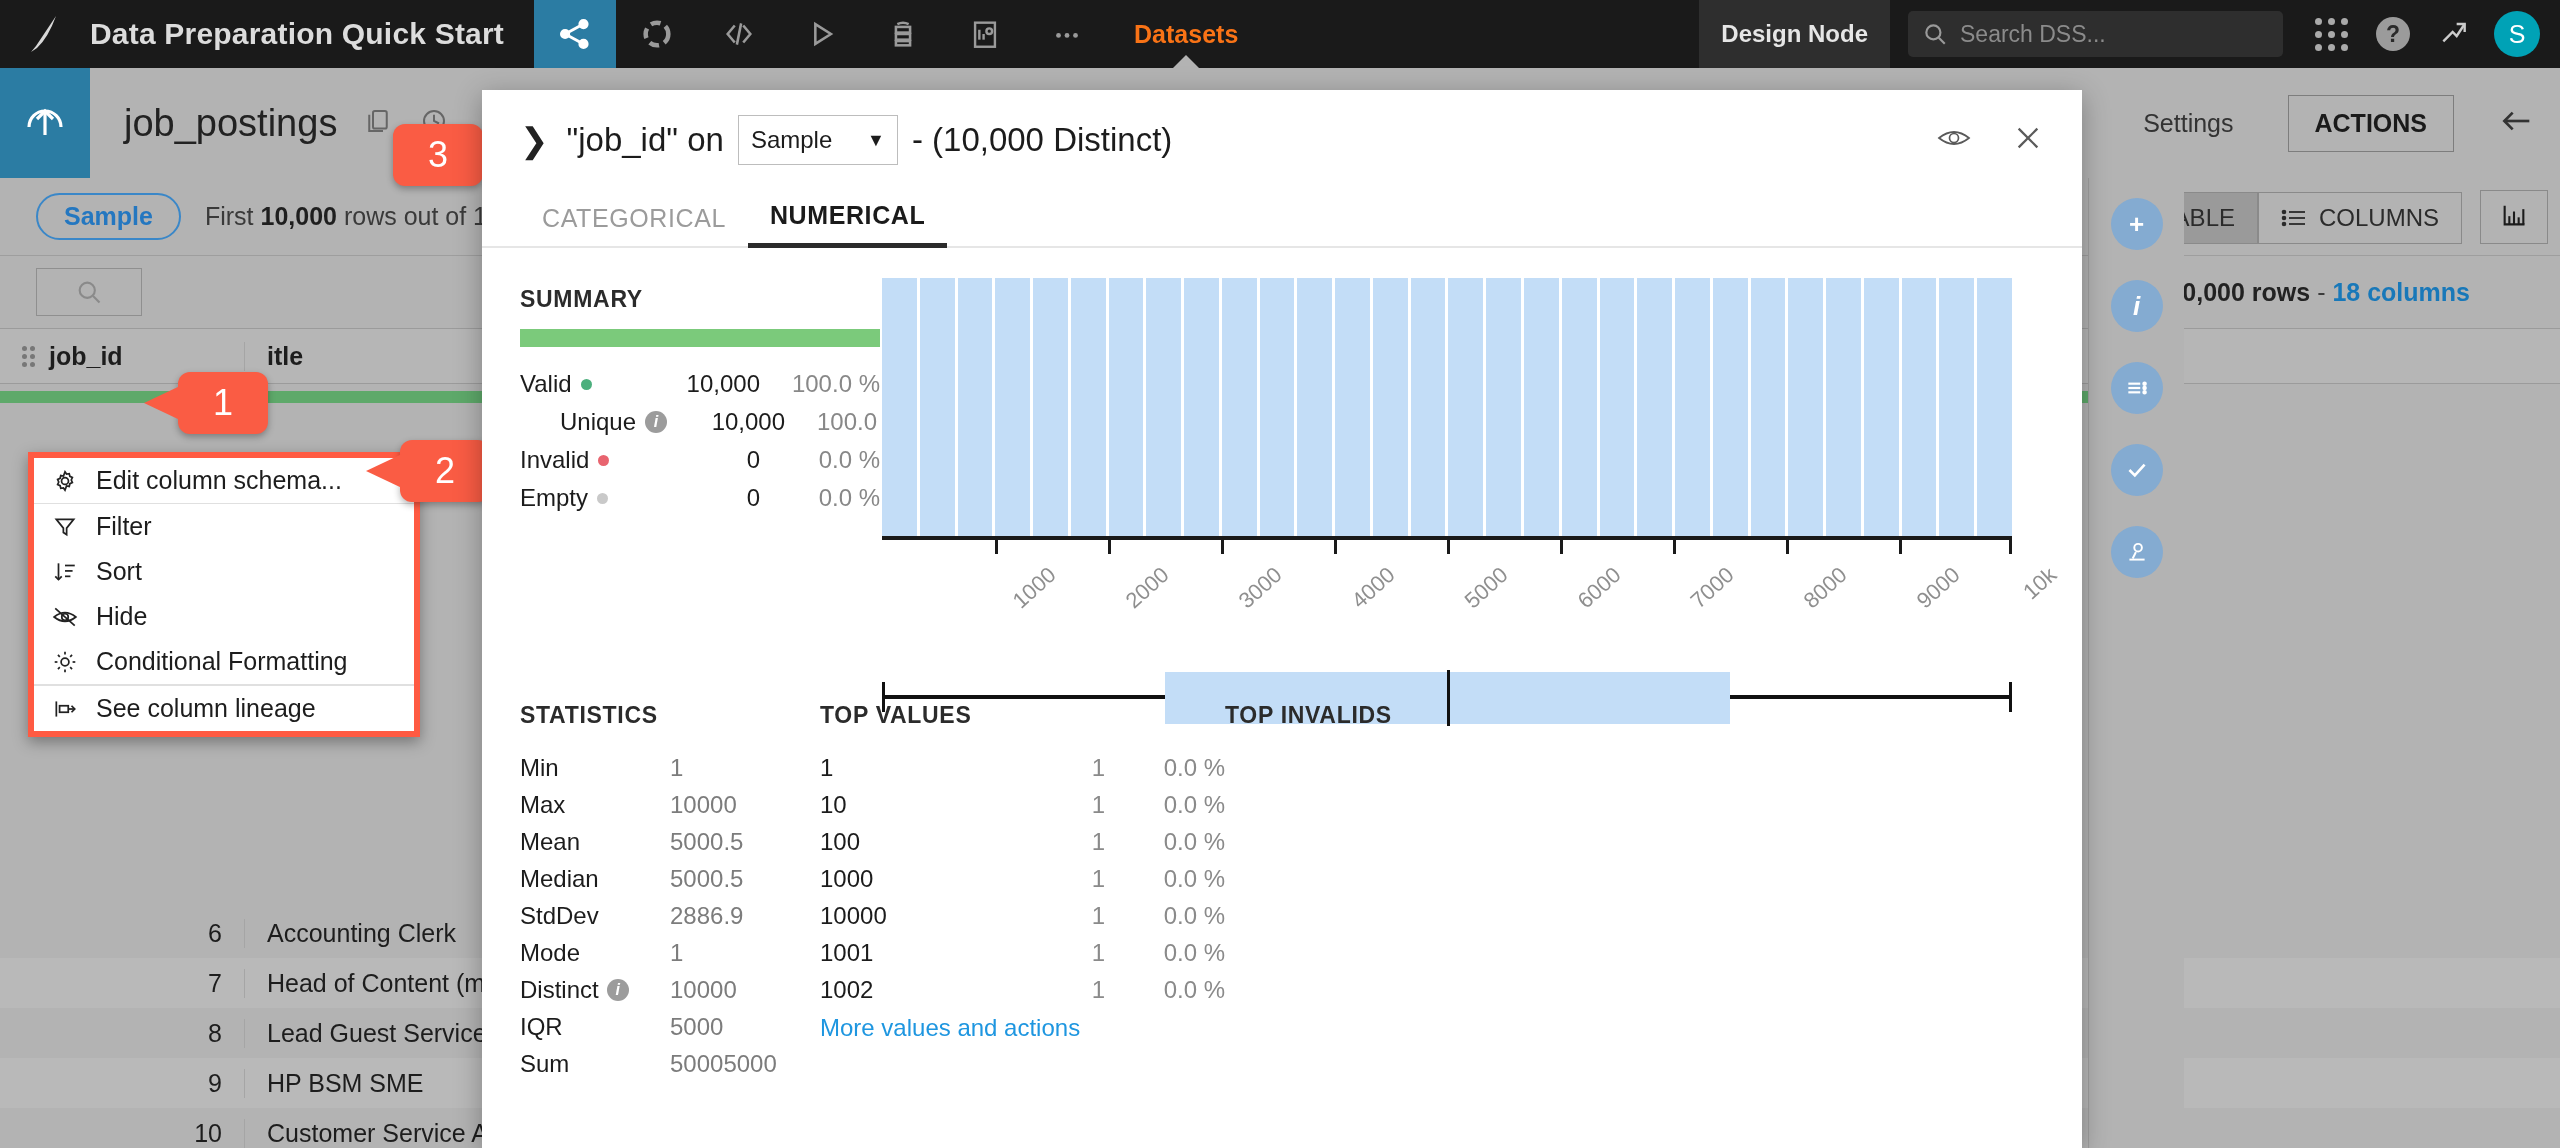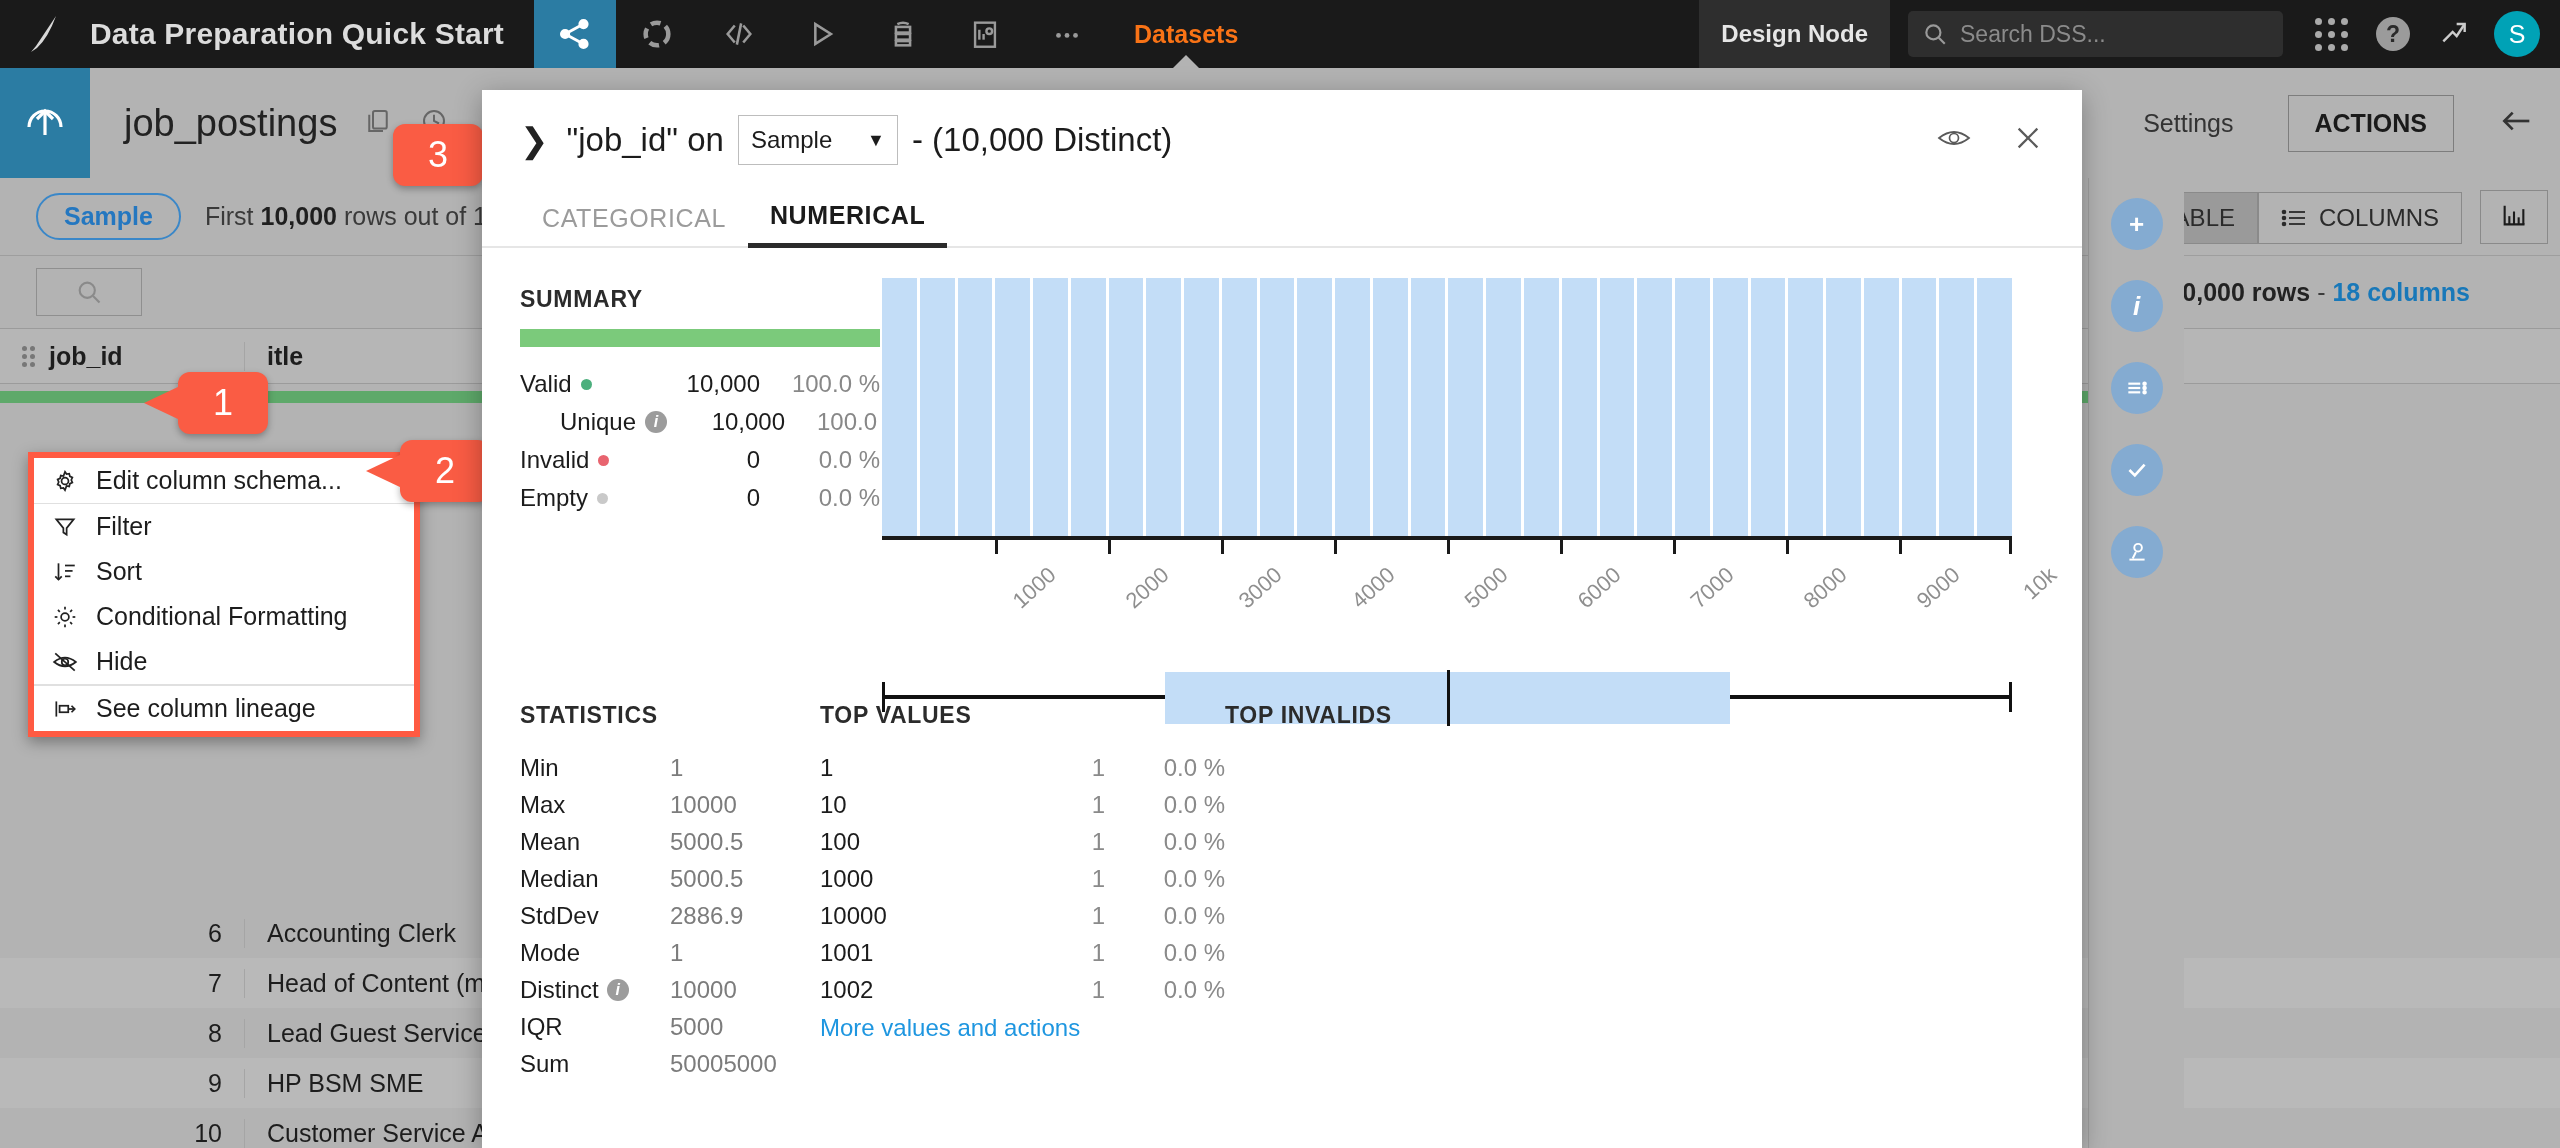--- a/index.html
+++ b/index.html
@@ -567,42 +567,42 @@
               <line x1="12" y1="6" x2="21" y2="6"></line>
               <line x1="12" y1="11" x2="19" y2="11"></line>
               <line x1="12" y1="16" x2="17" y2="16"></line>
             </svg>
           </span>
           <span>Sort</span>
         </div>
         <div class="ctx-item">
           <span class="ctx-ico">
             <svg width="26" height="26" viewBox="0 0 24 24" fill="none" stroke="currentColor" stroke-width="1.6">
+              <path d="M2 12 Q12 4 22 12 Q12 20 2 12 Z"></path>
+              <circle cx="12" cy="12" r="3"></circle>
+              <line x1="3" y1="4" x2="21" y2="20"></line>
+            </svg>
+          </span>
+          <span>Hide</span>
+        </div>
+        <div class="ctx-item">
+          <span class="ctx-ico">
+            <svg width="26" height="26" viewBox="0 0 24 24" fill="none" stroke="currentColor" stroke-width="1.6">
               <circle cx="12" cy="12" r="3.6"></circle>
               <line x1="12" y1="2.5" x2="12" y2="5"></line>
               <line x1="12" y1="19" x2="12" y2="21.5"></line>
               <line x1="2.5" y1="12" x2="5" y2="12"></line>
               <line x1="19" y1="12" x2="21.5" y2="12"></line>
               <line x1="5.5" y1="5.5" x2="7.2" y2="7.2"></line>
               <line x1="16.8" y1="16.8" x2="18.5" y2="18.5"></line>
               <line x1="18.5" y1="5.5" x2="16.8" y2="7.2"></line>
               <line x1="7.2" y1="16.8" x2="5.5" y2="18.5"></line>
             </svg>
           </span>
           <span>Conditional Formatting</span>
-        </div>
-        <div class="ctx-item">
-          <span class="ctx-ico">
-            <svg width="26" height="26" viewBox="0 0 24 24" fill="none" stroke="currentColor" stroke-width="1.6">
-              <path d="M2 12 Q12 4 22 12 Q12 20 2 12 Z"></path>
-              <circle cx="12" cy="12" r="3"></circle>
-              <line x1="3" y1="4" x2="21" y2="20"></line>
-            </svg>
-          </span>
-          <span>Hide</span>
         </div>
         <div class="ctx-sep"></div>
         <div class="ctx-sep"></div>
         <div class="ctx-item">
           <span class="ctx-ico">
             <svg width="26" height="26" viewBox="0 0 24 24" fill="none" stroke="currentColor" stroke-width="1.6">
               <line x1="4" y1="5" x2="4" y2="19"></line>
               <rect x="7" y="9" width="8" height="6"></rect>
               <line x1="15" y1="12" x2="21" y2="12"></line>
               <polyline points="18,9 21,12 18,15"></polyline>

